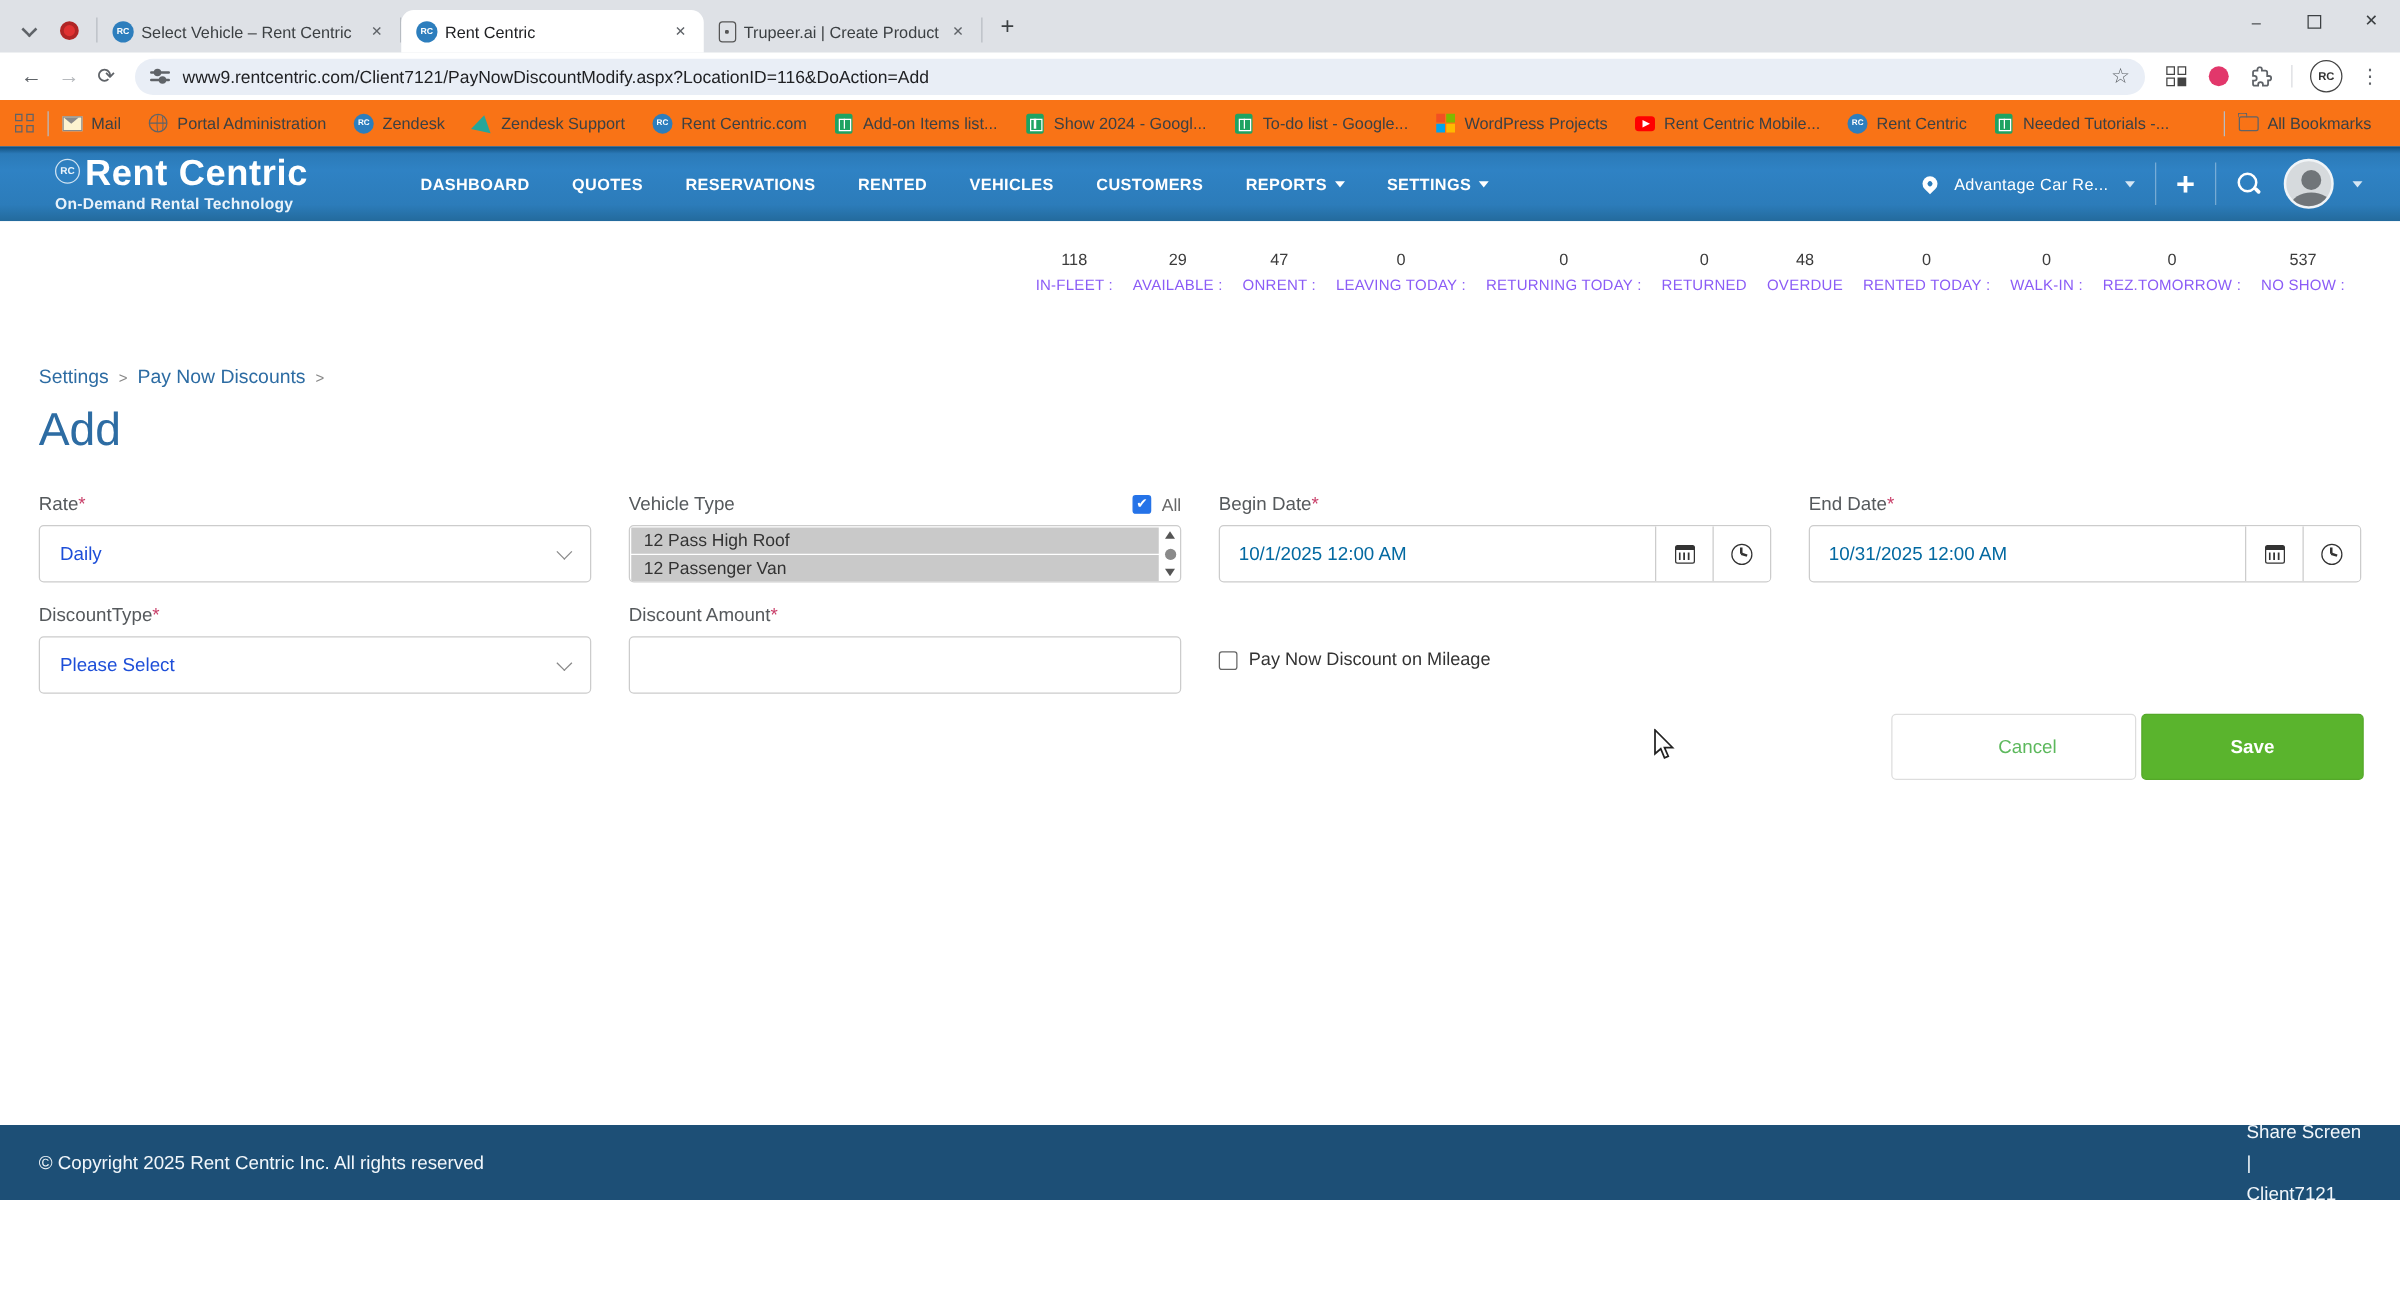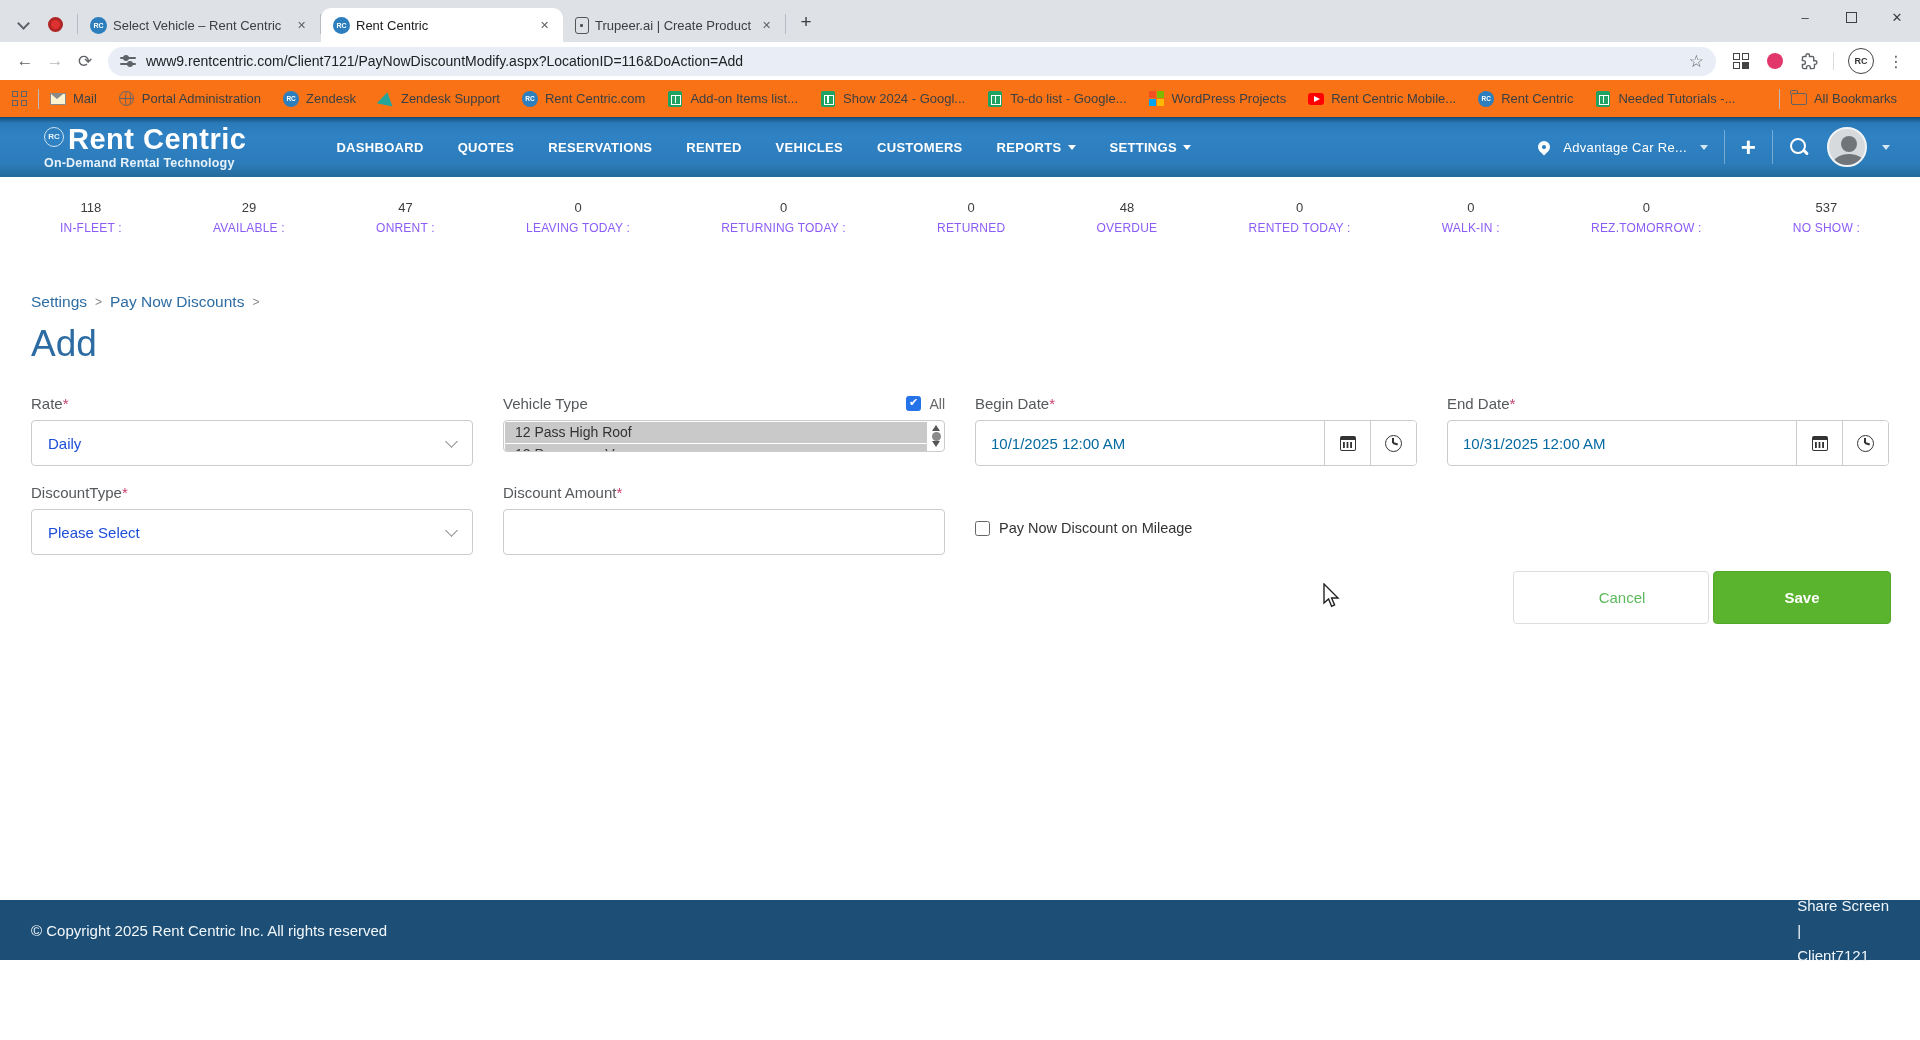--- a/index.html
+++ b/index.html
@@ -85,21 +85,21 @@
   .nav-vsep { width:1px; height:34px; background:rgba(255,255,255,0.35); margin:0 16px; }
   .plus-btn { font-size:26px; font-weight:bold; line-height:1; }
   .search-ic { width:20px; height:20px; position:relative; }
   .search-ic::before { content:""; position:absolute; left:1px; top:1px; width:12px; height:12px; border:2.4px solid #fff; border-radius:50%; }
   .search-ic::after { content:""; position:absolute; left:14px; top:14px; width:6px; height:2.6px; background:#fff; transform:rotate(45deg); border-radius:2px; }
   .avatar { width:40px; height:40px; border-radius:50%; background:#d6dadd; border:2px solid #f0f4f7; position:relative; overflow:hidden; margin:0 8px 0 18px; }
   .avatar::before { content:""; position:absolute; left:12px; top:7px; width:16px; height:16px; background:#707579; border-radius:50%; }
   .avatar::after { content:""; position:absolute; left:4px; top:25px; width:32px; height:20px; background:#707579; border-radius:50% 50% 0 0; }
 
   
-  .statsbar { height:80px; background:#fff; display:flex; align-items:center; justify-content:space-between; padding:0 60px; }
+  .statsbar { height:80px; background:#fff; display:flex; align-items:center; justify-content:flex-end; padding:0 44px;gap:16px; }
   .stat { text-align:center; }
   .stat-value { font-size:13px; color:#3c3c3c; margin-bottom:6px; }
   .stat-label { font-size:12px; color:#8b5cf6; letter-spacing:0.2px; }
 
   
   .content { height:643px; background:#fff; padding:36px 29px 0 31px; position:relative; }
   .breadcrumb { font-size:15.5px; display:flex; align-items:center; gap:8px; }
   .crumb { color:#2d6ca3; }
   .crumb-sep { color:#888; font-size:12px; }
   .page-title { font-size:37px; font-weight:300; color:#2d6ca3; margin-top:12px; }
@@ -110,21 +110,21 @@
   .label-row { display:flex; justify-content:space-between; align-items:center; margin-bottom:8px; }
   .all-wrap { display:flex; align-items:center; gap:8px; }
   .all-text { font-size:14px; color:#666; }
   .cb { width:15px; height:15px; border:1.6px solid #666; border-radius:2.5px; background:#fff; position:relative; flex:none; }
   .cb.on { background:#2573e8; border-color:#2573e8; }
   .cb.on::after { content:"✔"; position:absolute; left:1.5px; top:-1px; color:#fff; font-size:11px; }
 
   .select { height:46px; border:1px solid #ccc; border-radius:4px; background:#fff; display:flex; align-items:center; justify-content:space-between; padding:0 16px; font-size:15px; color:#1d4ed8; }
   .sel-chev { width:9px; height:9px; border-right:1.8px solid #888; border-bottom:1.8px solid #888; transform:rotate(45deg); margin-top:-4px; }
 
-  .listbox { height:32px; border:1px solid #ccc; border-radius:4px; background:#fff; display:flex; overflow:hidden; }
+  .listbox { height:46px; border:1px solid #ccc; border-radius:4px; background:#fff; display:flex; overflow:hidden; }
   .lb-opts { flex:1; padding:1px 0 0 1px; }
   .lb-opt { background:#c9c9c9; color:#333; font-size:14px; line-height:21px; padding-left:10px; margin-bottom:1px; margin-right:1px; }
   .lb-scroll { width:16px; display:flex; flex-direction:column; align-items:center; justify-content:space-between; padding:4px 0; }
   .tri-up { width:0; height:0; border-left:4.5px solid transparent; border-right:4.5px solid transparent; border-bottom:6px solid #555; }
   .tri-dn { width:0; height:0; border-left:4.5px solid transparent; border-right:4.5px solid transparent; border-top:6px solid #555; }
   .lb-thumb { width:9px; height:9px; border-radius:50%; background:#8a8a8a; }
 
   .datefield { height:46px; border:1px solid #ccc; border-radius:4px; background:#fff; display:flex; overflow:hidden; }
   .datefield input { flex:1; border:0; outline:none; padding:0 15px; font-size:15px; color:#0369a1; font-family:inherit; background:transparent; }
   .dbtn { width:46px; border-left:1px solid #ccc; display:flex; align-items:center; justify-content:center; background:#fff; }

